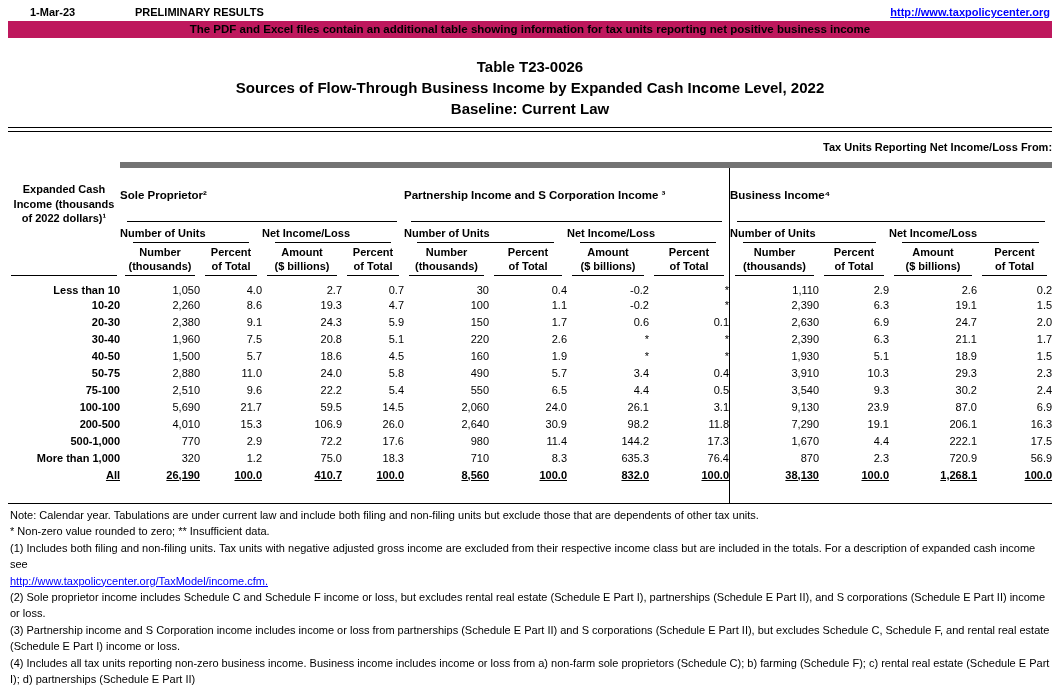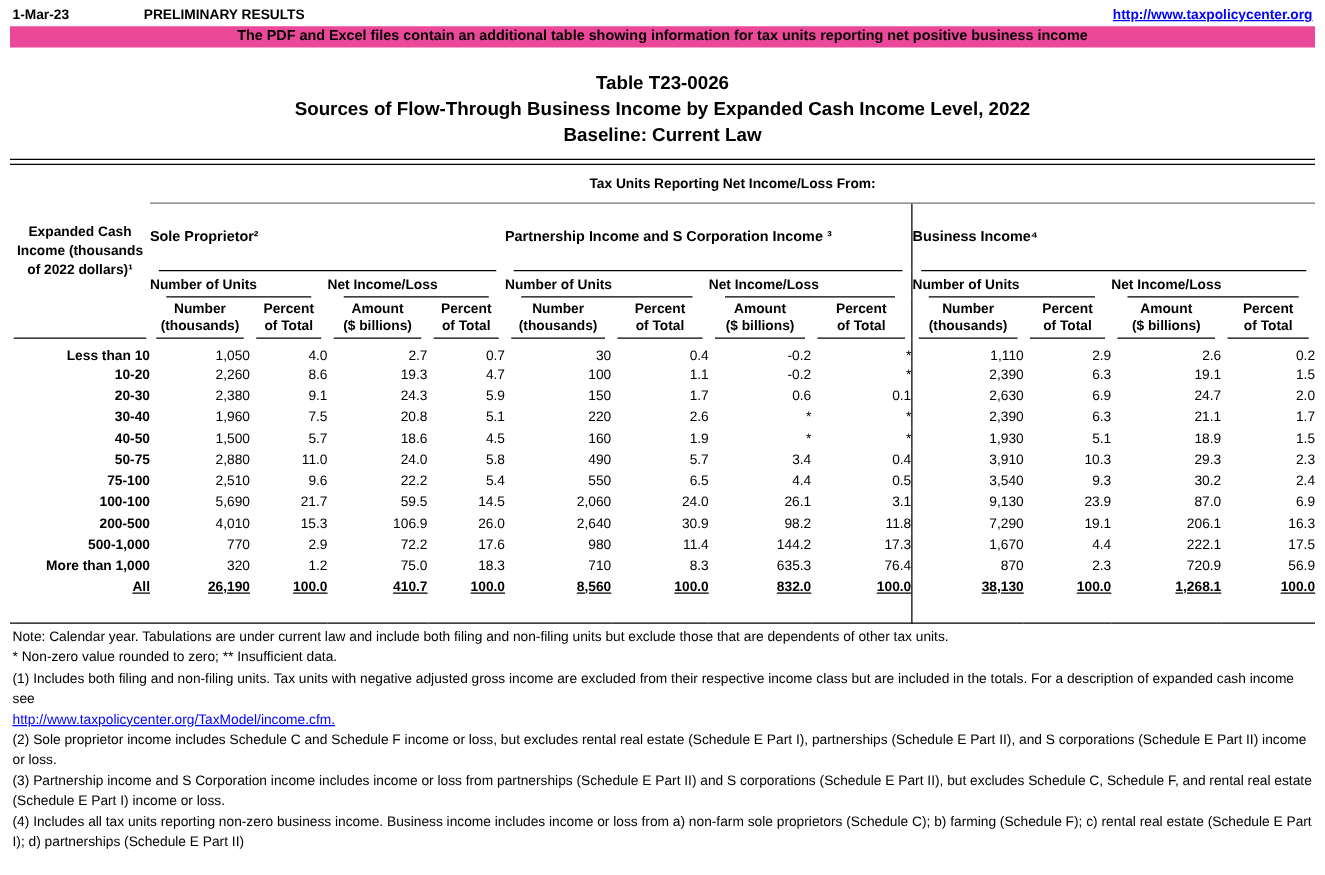--- a/index.html
+++ b/index.html
@@ -1,41 +1,41 @@
 <!DOCTYPE html>
 <html><head>
 <meta charset="utf-8">
 <style>
   html,body { margin:0; padding:0; background:#fff; }
   .page {
     position:relative; width:1060px; height:700px; overflow:hidden;
     font-family:"Liberation Sans", sans-serif; color:#000; background:#fff;
   }
   
-  .topbar { display:flex; align-items:center; padding:6px 10px 0 10px; font-size:11px; font-weight:bold; }
+  .topbar { display:flex; align-items:center; padding:6px 10px 0 10px; font-size:11px; font-weight:bold;margin-left:20px; }
   .topbar .date { width:105px; }
   .topbar .prelim { flex:1; }
   .toplink { color:#0000FF; text-decoration:underline; font-weight:bold; cursor:pointer; }
   
   .banner { margin:3px 8px 0 8px; height:17px; line-height:17px; text-align:center;
             font-size:11.5px; font-weight:bold; color:#000; }
   
   .titles { margin-top:18px; text-align:center; }
   .titles .t { font-size:15px; font-weight:bold; line-height:21px; }
   
   .dbl { margin:8px 8px 0 8px; height:3px; border-top:1px solid #000; border-bottom:1px solid #000; }
   
   table.datatable { margin:0 8px; width:1044px; table-layout:fixed; border-collapse:separate; border-spacing:0; }
   table.datatable th, table.datatable td { padding:0; font-size:11px; }
   .lblcell { font-size:12px; font-weight:bold; text-align:center; vertical-align:middle;
              line-height:1.35; padding:0 3px;
              background-image:linear-gradient(#000,#000);
              background-size:calc(100% - 6px) 1px; background-position:center bottom; background-repeat:no-repeat; }
-  .spanhdr { font-size:11.5px; font-weight:bold; text-align:center; vertical-align:middle;
-             height:30px; border-bottom:1px solid #737373; }
+  .spanhdr { font-size:11.5px; font-weight:bold; text-align:right; vertical-align:middle;
+             height:30px; border-bottom:6px solid #737373; }
   .r2 .grp { height:54px; font-size:11.5px; font-weight:bold; text-align:left; vertical-align:middle;
              background-image:linear-gradient(#000,#000);
              background-size:calc(100% - 14px) 1px; background-position:center bottom; background-repeat:no-repeat; }
   .r3 .sub { height:21px; font-weight:bold; text-align:left; vertical-align:middle;
              background-image:linear-gradient(#000,#000);
              background-size:calc(100% - 26px) 1px; background-position:center bottom; background-repeat:no-repeat; }
   .r4 .colh { height:33px; font-weight:bold; text-align:center; vertical-align:middle; white-space:pre-line; line-height:1.25;
              background-image:linear-gradient(#000,#000);
              background-size:calc(100% - 10px) 1px; background-position:center bottom; background-repeat:no-repeat; }
   .bl { border-left:1px solid #000; }
@@ -54,21 +54,21 @@
 <body>
 
 <div class="page">
 
   <div class="topbar">
     <span class="date">1-Mar-23</span>
     <span class="prelim">PRELIMINARY RESULTS</span>
     <a class="toplink">http://www.taxpolicycenter.org</a>
   </div>
 
-  <div class="banner" style="background: #ec4899;">
+  <div class="banner" style="background: #be185d;">
     <span>The PDF and Excel files contain an additional table showing information for tax units reporting net positive business income</span>
   </div>
 
   <div class="titles">
     <div class="t">Table T23-0026</div>
     <div class="t">Sources of Flow-Through Business Income by Expanded Cash Income Level, 2022</div>
     <div class="t">Baseline: Current Law</div>
   </div>
 
   <div class="dbl"></div>

